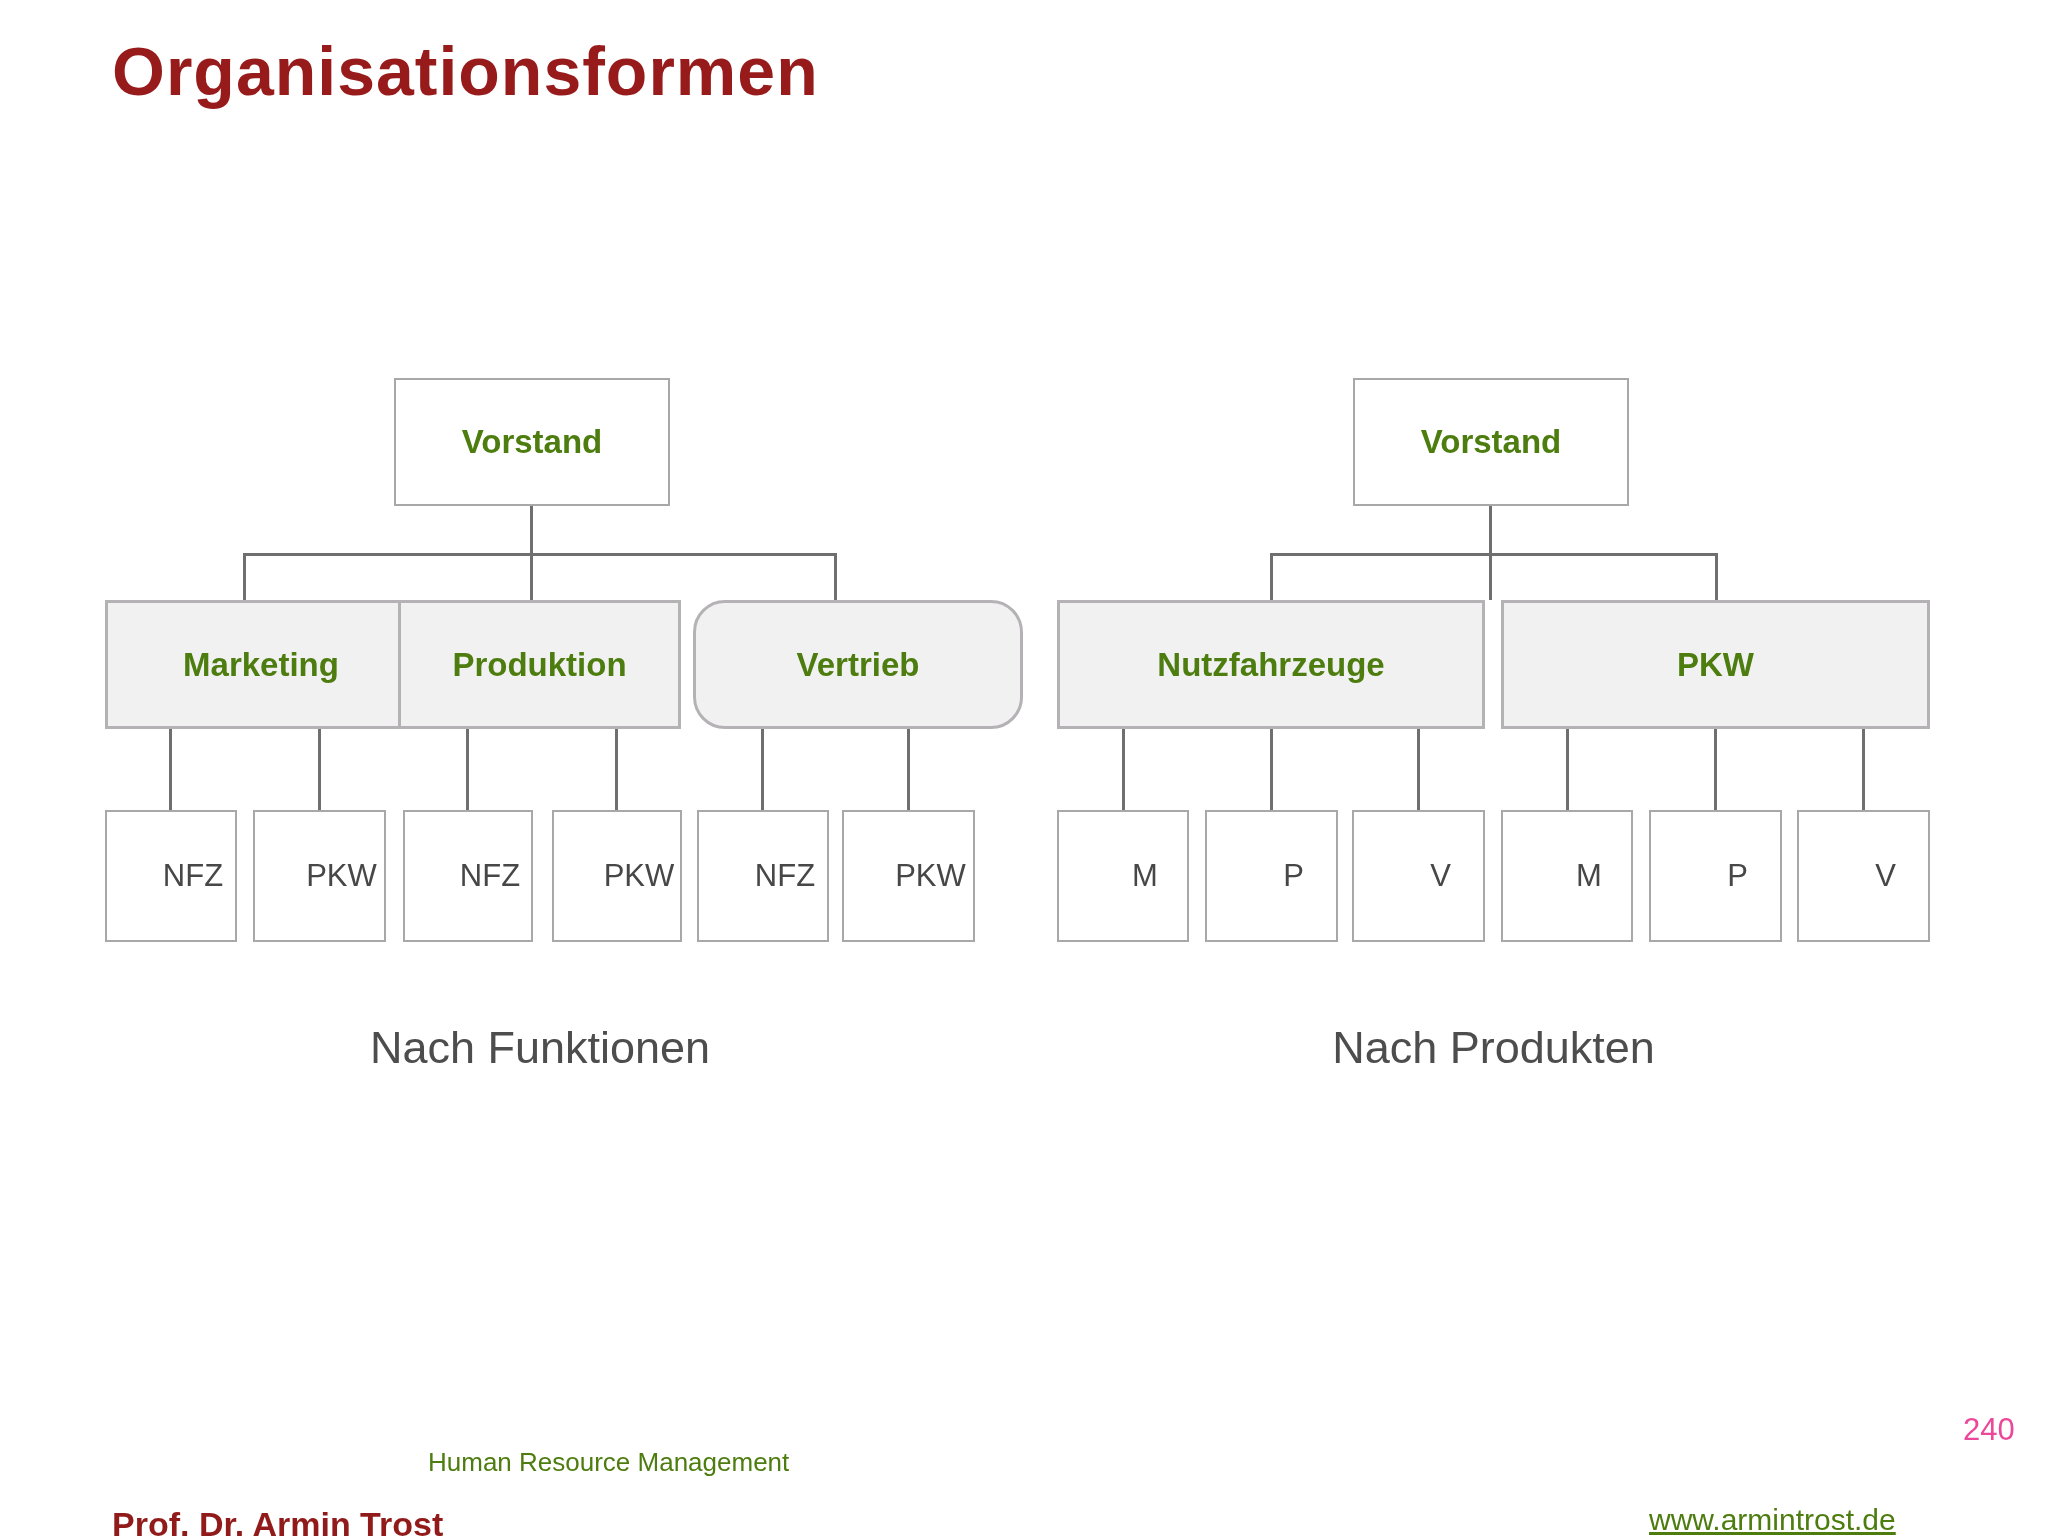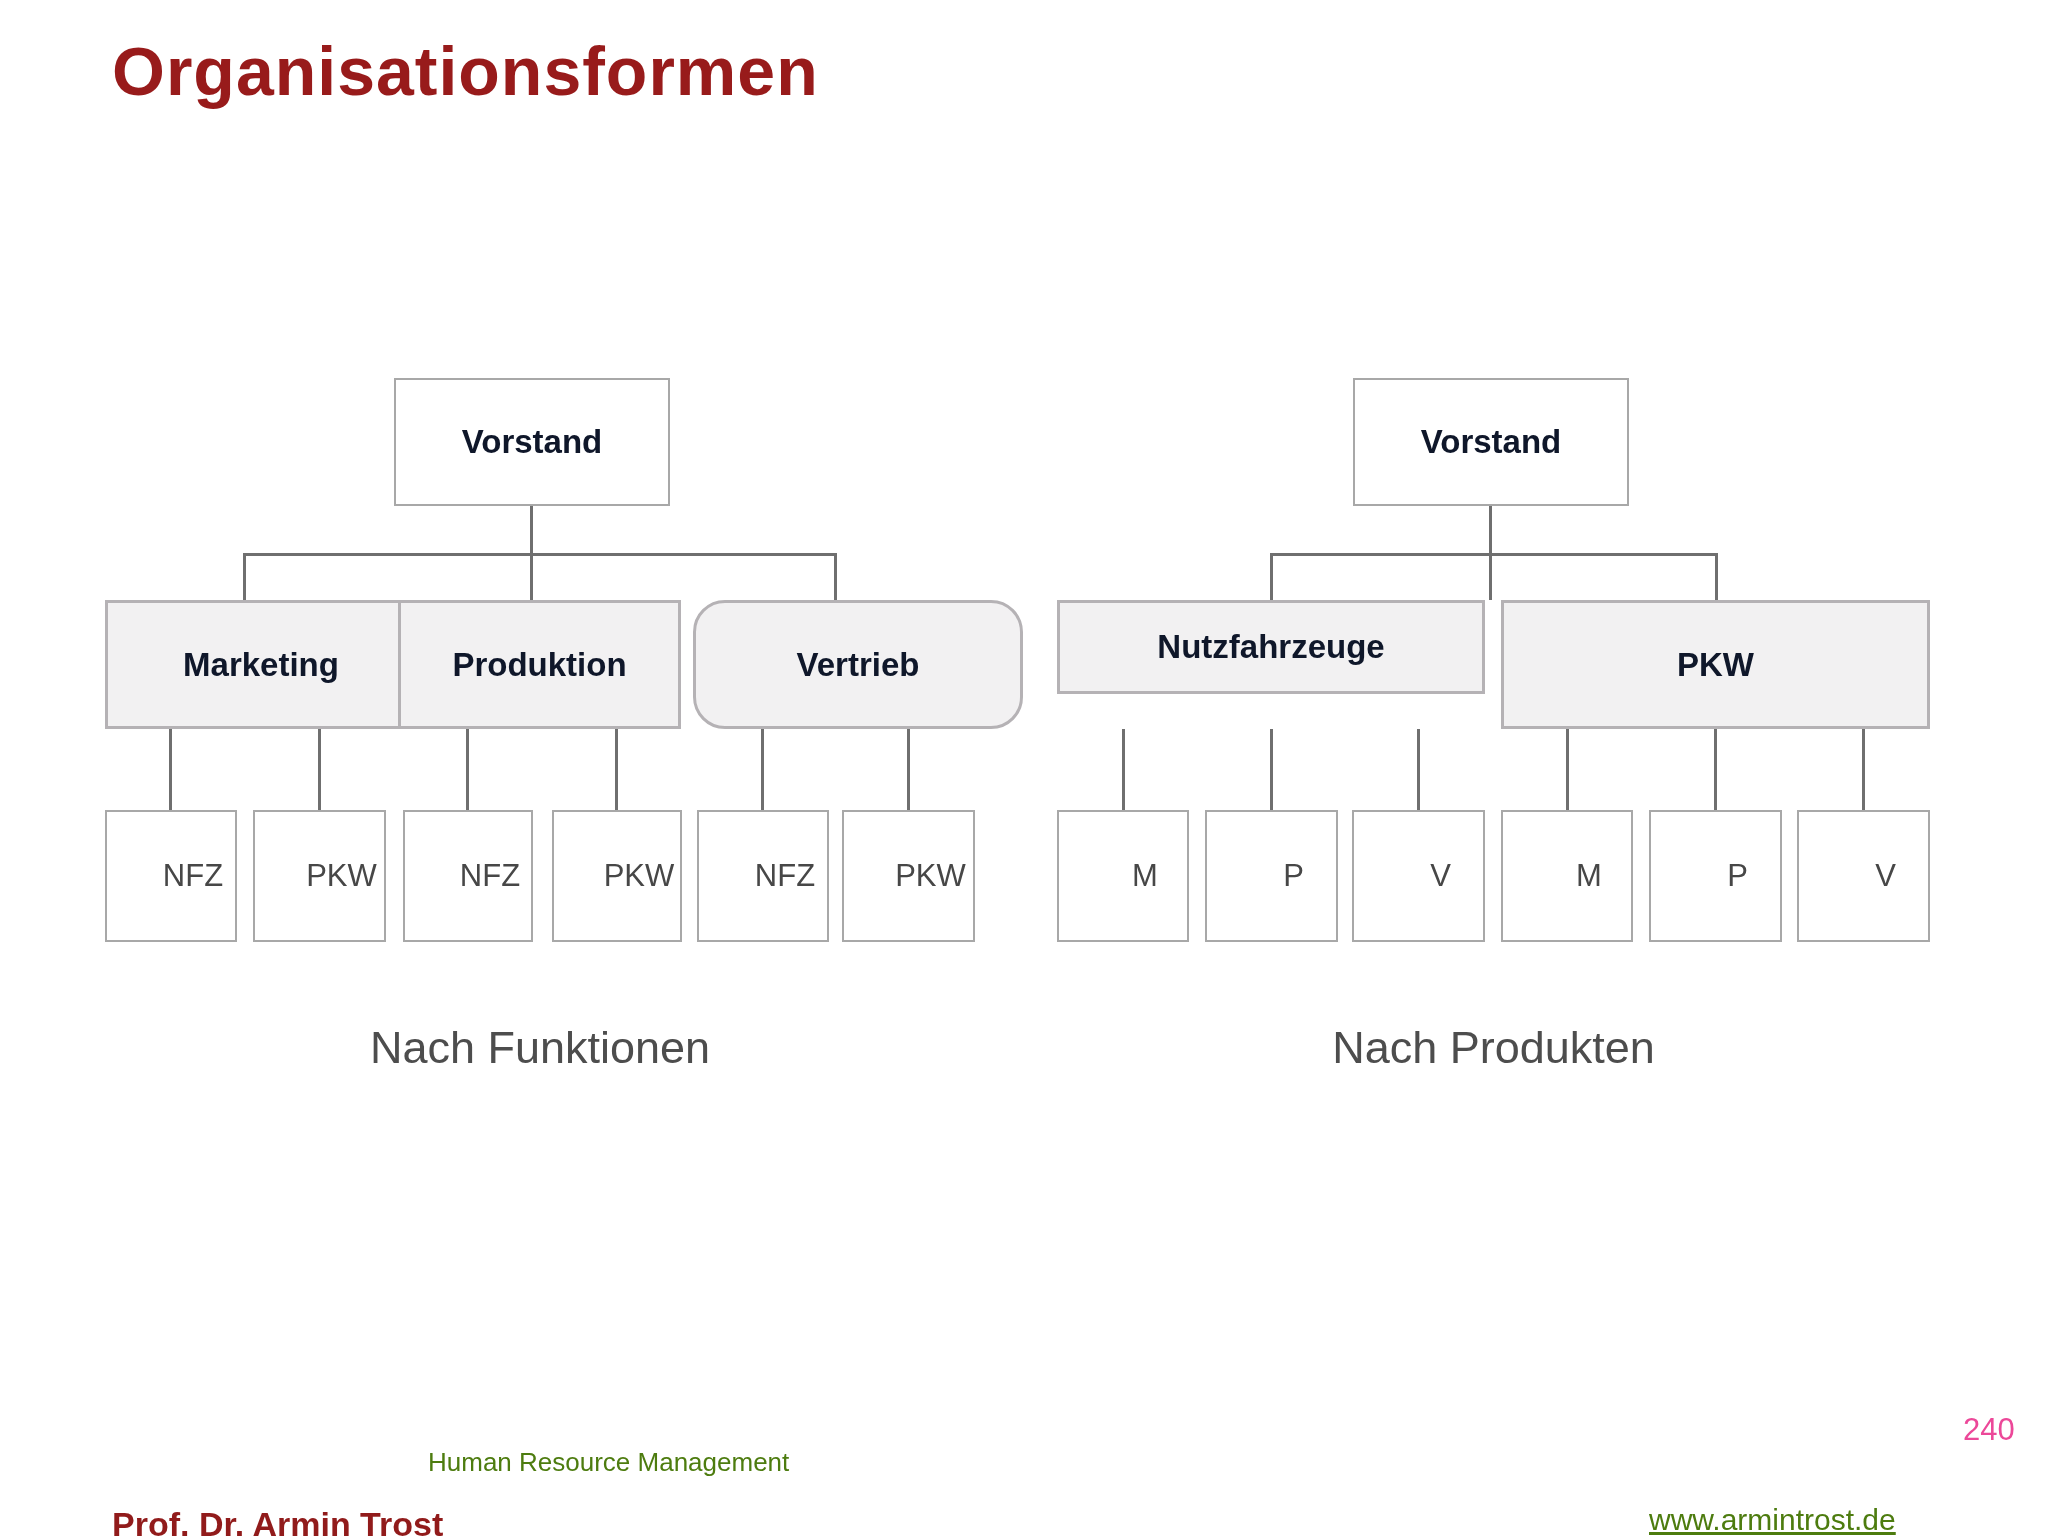--- a/index.html
+++ b/index.html
@@ -23,21 +23,21 @@
     color: #981B1B;
   }
   .obox {
     position: absolute;
     box-sizing: border-box;
     display: flex;
     align-items: center;
     justify-content: center;
     background: #ffffff;
     border: 2px solid #A8A8A8;
-    color: #0f172a;
+    color: #4d7c0f;
     font-size: 33px;
     text-align: center;
   }
   .obox.lv1 { font-weight: bold; }
   .obox.lv2 {
     background: #F2F1F2;
     border: 3px solid #B5B2B5;
     font-weight: bold;
   }
   .obox.lv3 { font-weight: normal; font-size: 31px; color: #474747; padding-left: 44px; }
@@ -95,21 +95,21 @@
 
   <div>
 
     <div class="obox lv1" style="left:1353px; top:378px; width:276px; height:128px;">Vorstand</div>
 
     <div class="conn" style="left:1489px; top:506px; width:3px; height:94px;"></div>
     <div class="conn" style="left:1270px; top:553px; width:448px; height:3px;"></div>
     <div class="conn" style="left:1270px; top:553px; width:3px; height:47px;"></div>
     <div class="conn" style="left:1715px; top:553px; width:3px; height:47px;"></div>
 
-    <div class="obox lv2" style="left:1057px; top:600px; width:428px; height:94px;">Nutzfahrzeuge</div>
+    <div class="obox lv2" style="left:1057px; top:600px; width:428px; height:129px;">Nutzfahrzeuge</div>
     <div class="obox lv2" style="left:1501px; top:600px; width:429px; height:129px;">PKW</div>
 
     <div class="conn" style="left:1122px; top:729px; width:3px; height:81px;"></div>
     <div class="conn" style="left:1270px; top:729px; width:3px; height:81px;"></div>
     <div class="conn" style="left:1417px; top:729px; width:3px; height:81px;"></div>
     <div class="conn" style="left:1566px; top:729px; width:3px; height:81px;"></div>
     <div class="conn" style="left:1714px; top:729px; width:3px; height:81px;"></div>
     <div class="conn" style="left:1862px; top:729px; width:3px; height:81px;"></div>
 
     <div class="obox lv3" style="left:1057px; top:810px; width:132px; height:132px;">M</div>

